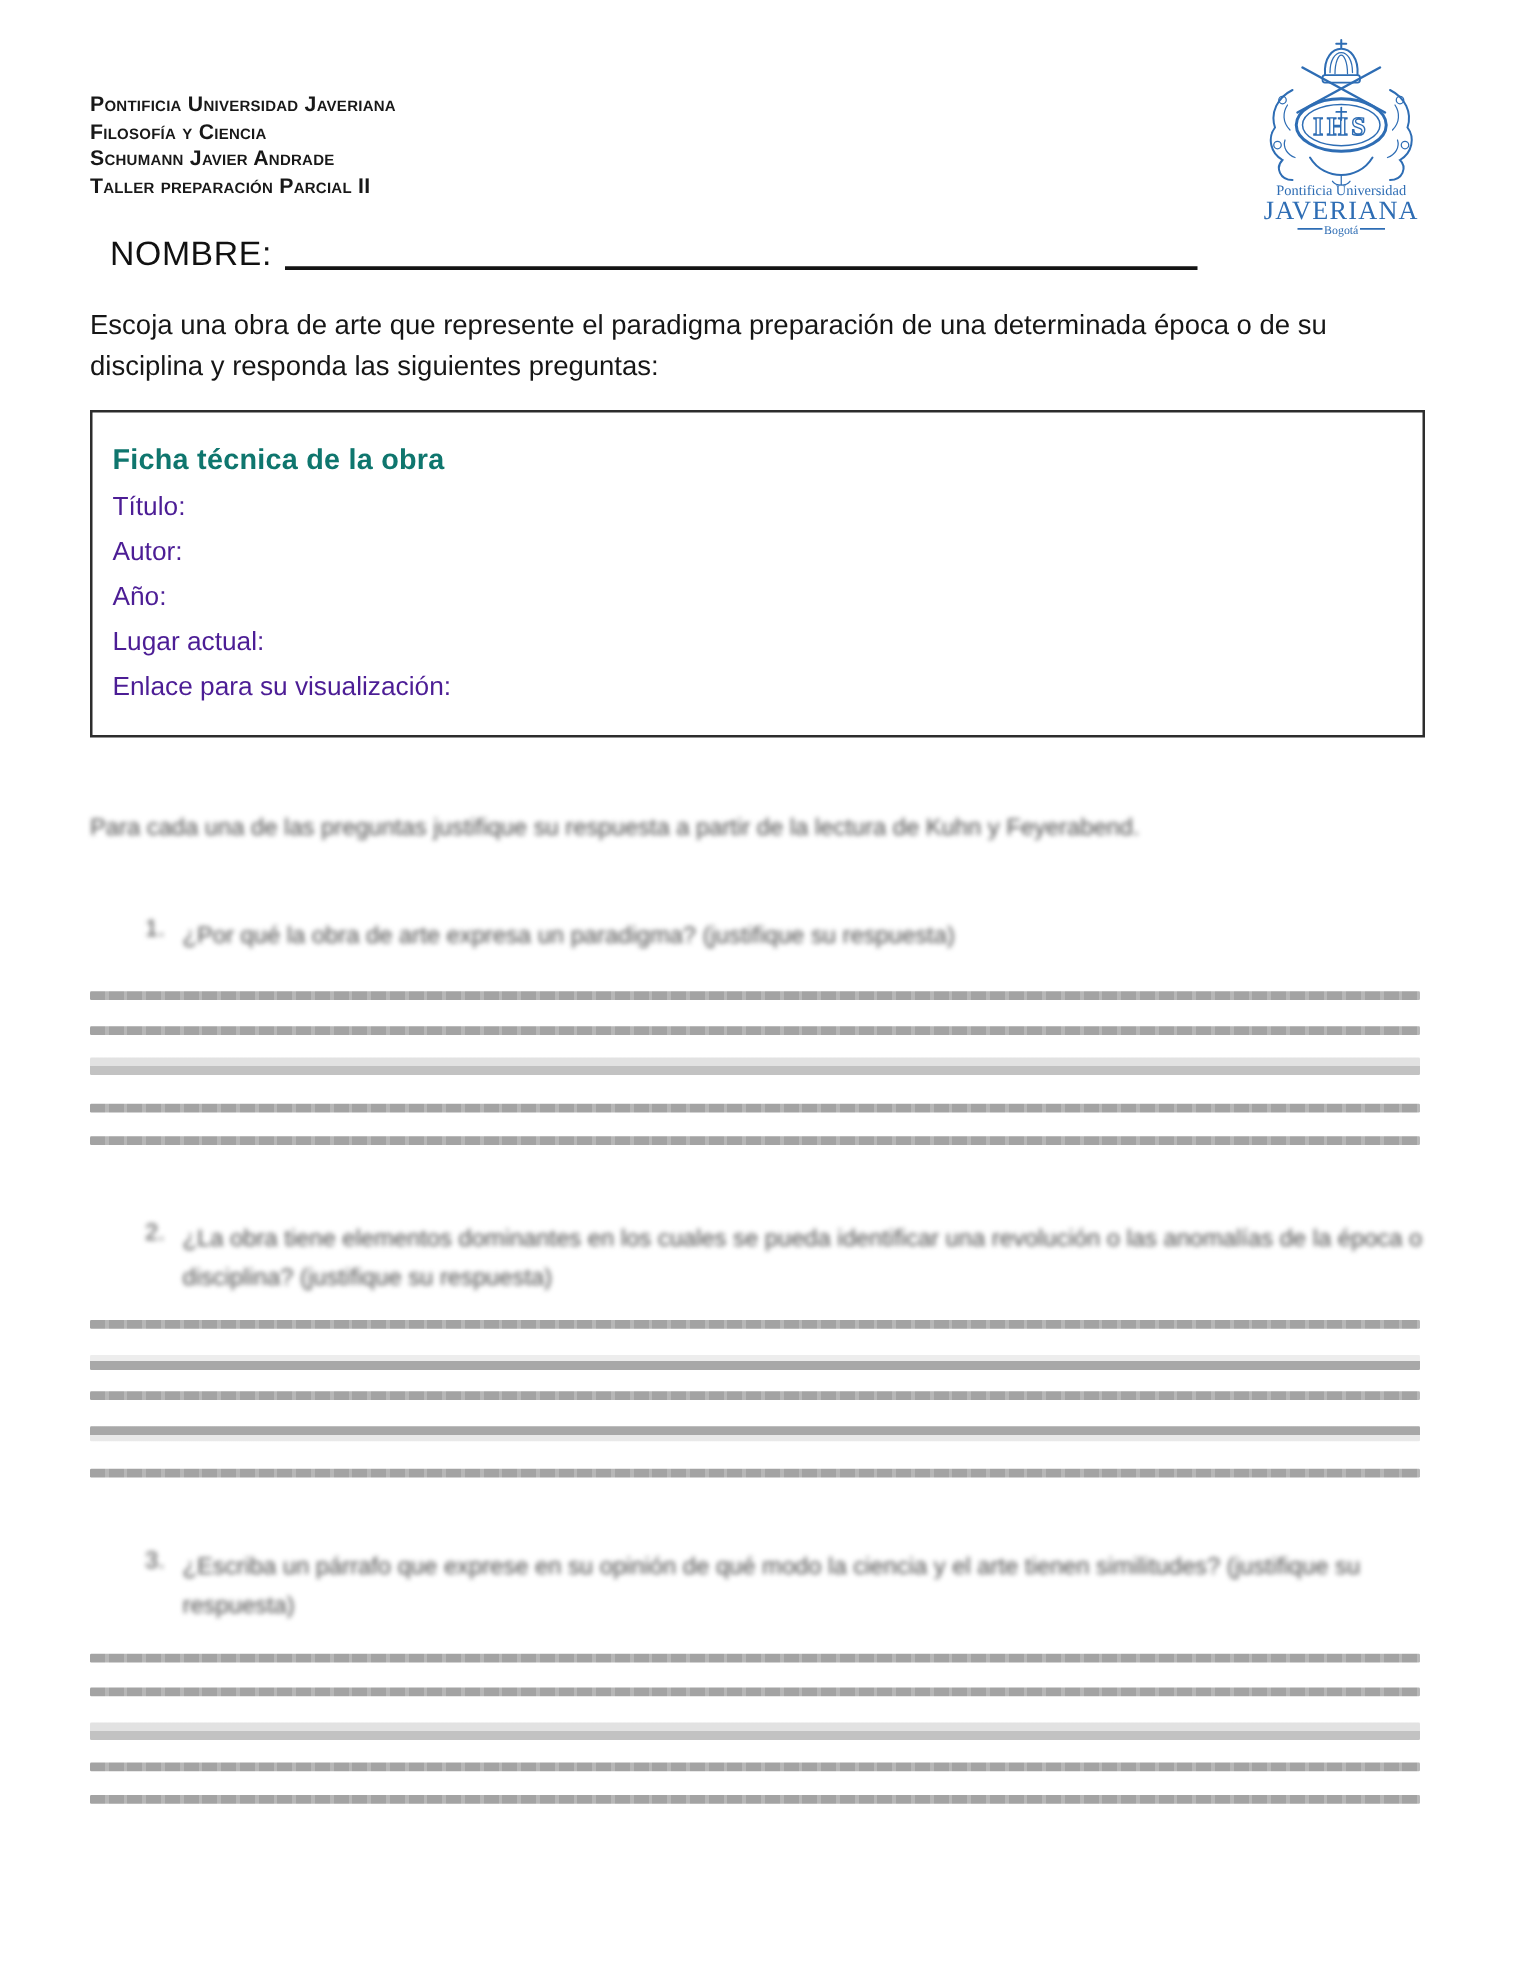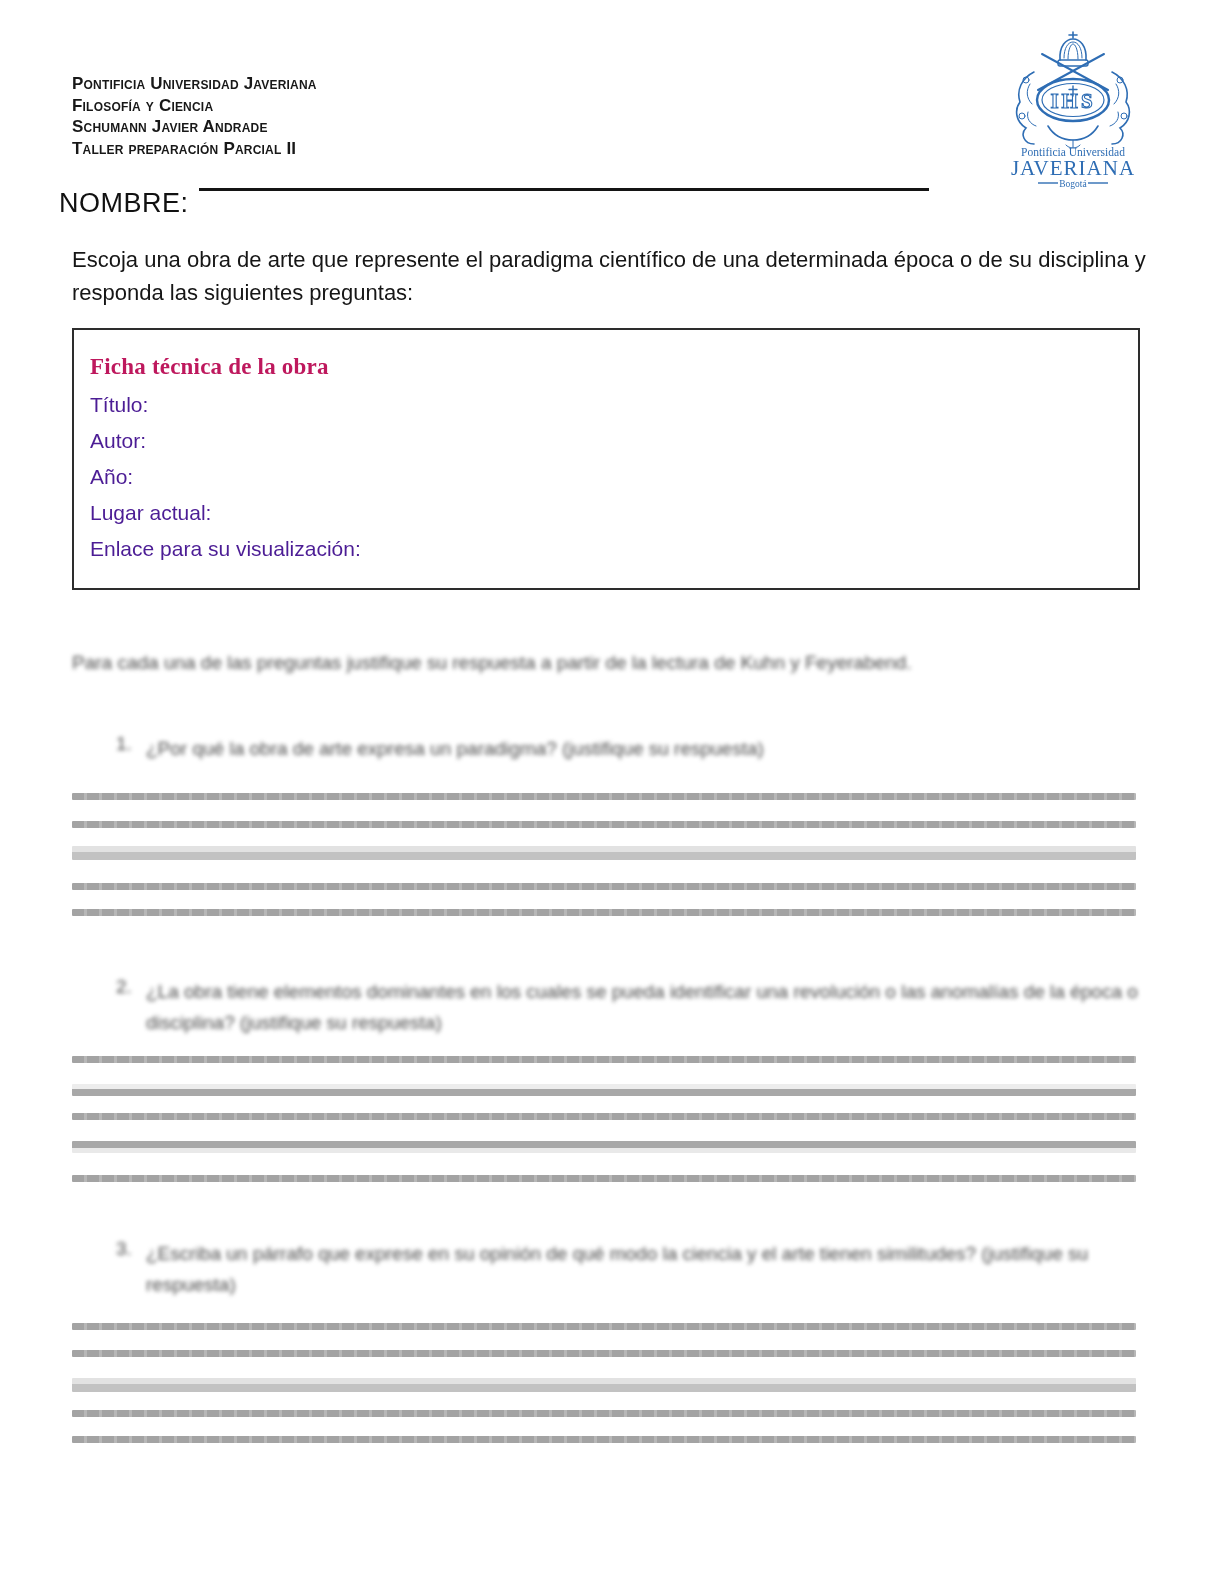--- a/index.html
+++ b/index.html
@@ -20,41 +20,41 @@
     font-size:17px; line-height:21.5px;
     letter-spacing:.2px; color:#181818;
     font-weight:600;
   }
 
   
   .crest { position:absolute; left:984px; top:28px; width:138px; height:168px;margin-left:20px; }
 
   
   .nombre {
-    position:absolute; left:59px; top:188px;
+    position:absolute; left:88px; top:188px;
     font-size:27px; letter-spacing:.5px; color:#111;
-    display:flex; 
+    display:flex; align-items:flex-end;
   }
   .nombre .rule {
     display:inline-block; width:730px; height:1px;
     border-bottom:3px solid #141414; margin-left:10px; margin-bottom:3px;
   }
 
   
   .intro {
     position:absolute; left:72px; top:243px; width:1078px;
     font-size:22px; line-height:33px; color:#161616;
   }
 
   
   .ficha {
     position:absolute; left:72px; top:328px; width:1068px; height:262px;
     border:2px solid #2d2d2d; padding:24px 16px 0 16px;
   }
-  .ficha h2 { font-size:23px; font-weight:bold; color:#be185d; margin-bottom:7px; letter-spacing:.2px;font-family:Liberation Serif, serif; }
+  .ficha h2 { font-size:23px; font-weight:bold; color:#0f766e; margin-bottom:7px; letter-spacing:.2px; }
   .ficha .fld { font-size:21px; line-height:36px; color:#4c1d95; }
 
   
   .blurred {
     color:#4e4e4e;
     filter:blur(2.3px) contrast(1.05);
     user-select:none;
   }
   .note {
     position:absolute; left:72px; top:650px; width:1080px;
@@ -144,21 +144,21 @@
       </g>
       <text x="69" y="159" text-anchor="middle" font-family="Liberation Serif, serif" font-size="9.5" fill="#2e6db4">Bogotá</text>
     </svg>
   </div>
 
   <div class="nombre">
     <span>NOMBRE:</span>
     <span class="rule"></span>
   </div>
 
-  <p class="intro">Escoja una obra de arte que represente el paradigma científico de una determinada época o de su disciplina y responda las siguientes preguntas:</p>
+  <p class="intro">Escoja una obra de arte que represente el paradigma preparación de una determinada época o de su disciplina y responda las siguientes preguntas:</p>
 
   <div class="ficha">
     <h2>Ficha técnica de la obra</h2>
     <div class="fld">Título:</div>
     <div class="fld">Autor:</div>
     <div class="fld">Año:</div>
     <div class="fld">Lugar actual:</div>
     <div class="fld">Enlace para su visualización:</div>
   </div>
 

